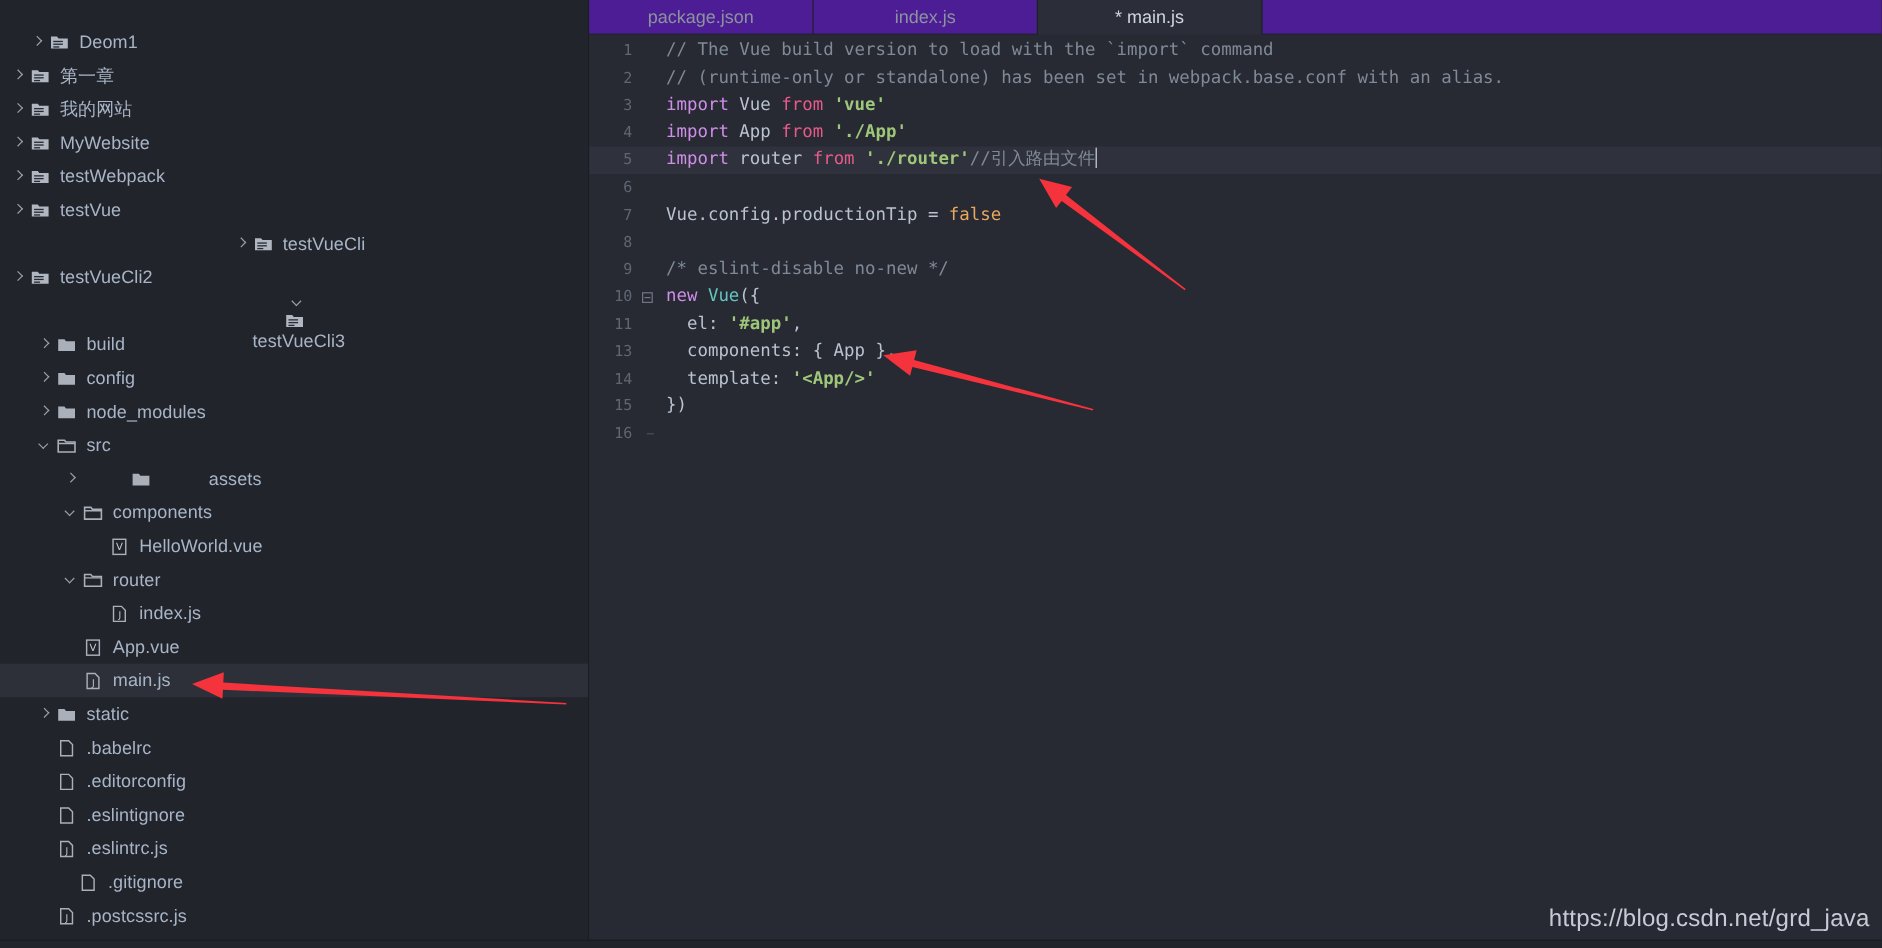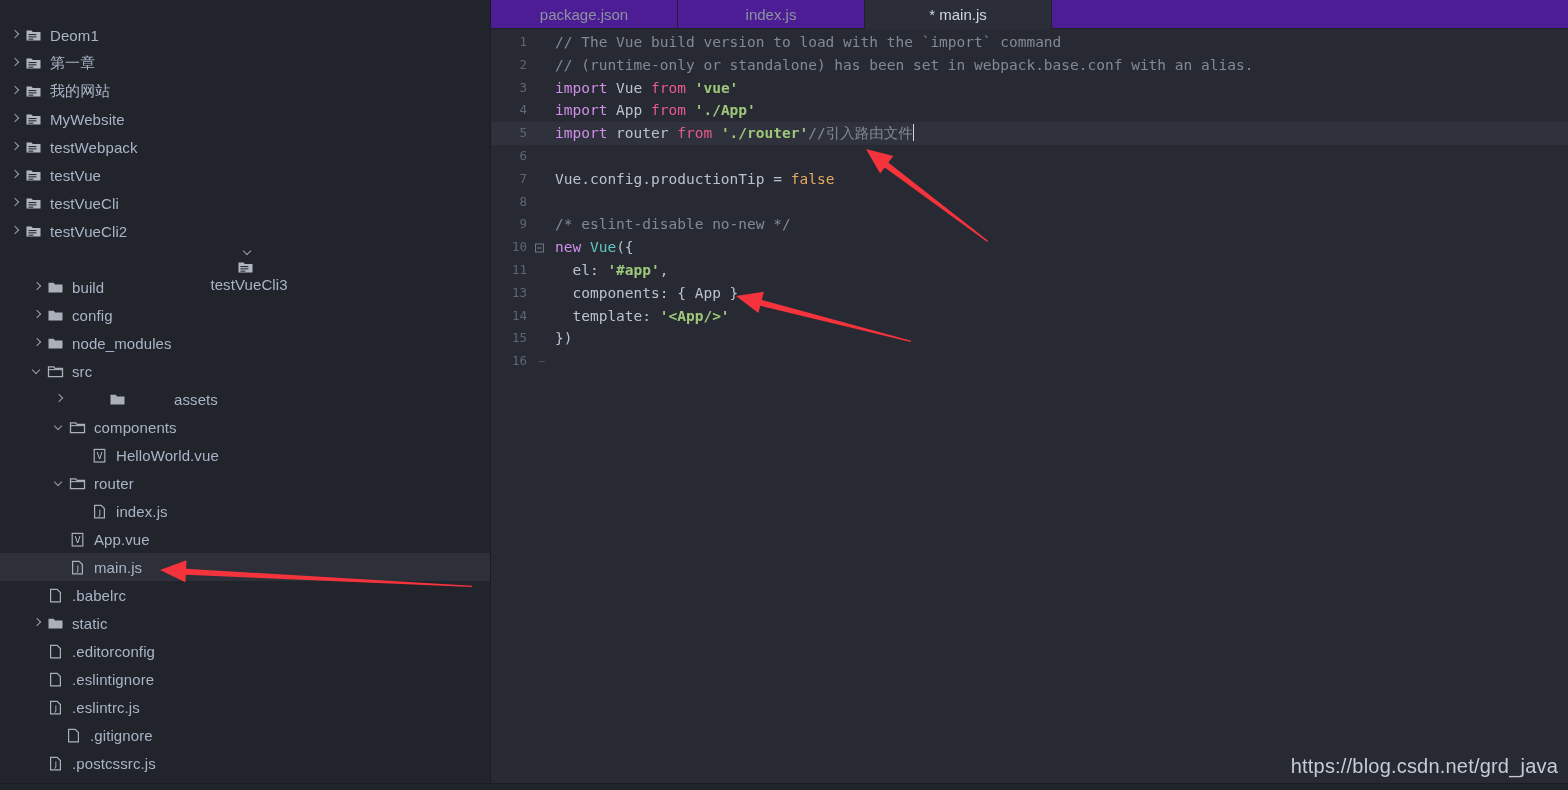--- a/index.html
+++ b/index.html
@@ -199,81 +199,81 @@
     z-index:50;
   }
 </style>
 </head>
 <body>
 
 <div id="app">
 
   <div class="sidebar">
     <div class="tree" id="tree">
+        <div class="row" style="padding-left: 24px;">
+          <span class="arrow right"></span>
+          <span class="ico"><svg width="17" height="17" viewBox="0 0 17 17">
+              <path d="M1.5 3.5h5l1.3 1.6h7.7v8.4h-14z" fill="#b0b7c1"></path>
+              <rect x="3.4" y="7" width="8" height="1.1" fill="#2a2c33"></rect>
+              <rect x="3.4" y="9.3" width="8" height="1.1" fill="#2a2c33"></rect>
+              <rect x="3.4" y="11.6" width="5" height="1.1" fill="#2a2c33"></rect>
+            </svg></span>
+          <span class="label">Deom1</span>
+        </div>
         <div class="row" style="padding-left: 8px;">
           <span class="arrow right"></span>
           <span class="ico"><svg width="17" height="17" viewBox="0 0 17 17">
               <path d="M1.5 3.5h5l1.3 1.6h7.7v8.4h-14z" fill="#b0b7c1"></path>
               <rect x="3.4" y="7" width="8" height="1.1" fill="#2a2c33"></rect>
               <rect x="3.4" y="9.3" width="8" height="1.1" fill="#2a2c33"></rect>
               <rect x="3.4" y="11.6" width="5" height="1.1" fill="#2a2c33"></rect>
             </svg></span>
-          <span class="label">Deom1</span>
+          <span class="label">第一章</span>
         </div>
         <div class="row" style="padding-left: 8px;">
           <span class="arrow right"></span>
           <span class="ico"><svg width="17" height="17" viewBox="0 0 17 17">
               <path d="M1.5 3.5h5l1.3 1.6h7.7v8.4h-14z" fill="#b0b7c1"></path>
               <rect x="3.4" y="7" width="8" height="1.1" fill="#2a2c33"></rect>
               <rect x="3.4" y="9.3" width="8" height="1.1" fill="#2a2c33"></rect>
               <rect x="3.4" y="11.6" width="5" height="1.1" fill="#2a2c33"></rect>
             </svg></span>
-          <span class="label">第一章</span>
+          <span class="label">我的网站</span>
         </div>
         <div class="row" style="padding-left: 8px;">
           <span class="arrow right"></span>
           <span class="ico"><svg width="17" height="17" viewBox="0 0 17 17">
               <path d="M1.5 3.5h5l1.3 1.6h7.7v8.4h-14z" fill="#b0b7c1"></path>
               <rect x="3.4" y="7" width="8" height="1.1" fill="#2a2c33"></rect>
               <rect x="3.4" y="9.3" width="8" height="1.1" fill="#2a2c33"></rect>
               <rect x="3.4" y="11.6" width="5" height="1.1" fill="#2a2c33"></rect>
             </svg></span>
-          <span class="label">我的网站</span>
+          <span class="label">MyWebsite</span>
         </div>
         <div class="row" style="padding-left: 8px;">
           <span class="arrow right"></span>
           <span class="ico"><svg width="17" height="17" viewBox="0 0 17 17">
               <path d="M1.5 3.5h5l1.3 1.6h7.7v8.4h-14z" fill="#b0b7c1"></path>
               <rect x="3.4" y="7" width="8" height="1.1" fill="#2a2c33"></rect>
               <rect x="3.4" y="9.3" width="8" height="1.1" fill="#2a2c33"></rect>
               <rect x="3.4" y="11.6" width="5" height="1.1" fill="#2a2c33"></rect>
             </svg></span>
-          <span class="label">MyWebsite</span>
+          <span class="label">testWebpack</span>
         </div>
         <div class="row" style="padding-left: 8px;">
           <span class="arrow right"></span>
           <span class="ico"><svg width="17" height="17" viewBox="0 0 17 17">
               <path d="M1.5 3.5h5l1.3 1.6h7.7v8.4h-14z" fill="#b0b7c1"></path>
               <rect x="3.4" y="7" width="8" height="1.1" fill="#2a2c33"></rect>
               <rect x="3.4" y="9.3" width="8" height="1.1" fill="#2a2c33"></rect>
               <rect x="3.4" y="11.6" width="5" height="1.1" fill="#2a2c33"></rect>
             </svg></span>
-          <span class="label">testWebpack</span>
-        </div>
-        <div class="row" style="padding-left: 8px;">
-          <span class="arrow right"></span>
-          <span class="ico"><svg width="17" height="17" viewBox="0 0 17 17">
-              <path d="M1.5 3.5h5l1.3 1.6h7.7v8.4h-14z" fill="#b0b7c1"></path>
-              <rect x="3.4" y="7" width="8" height="1.1" fill="#2a2c33"></rect>
-              <rect x="3.4" y="9.3" width="8" height="1.1" fill="#2a2c33"></rect>
-              <rect x="3.4" y="11.6" width="5" height="1.1" fill="#2a2c33"></rect>
-            </svg></span>
           <span class="label">testVue</span>
         </div>
-        <div class="row" style="padding-left: 8px;">
+        <div class="row" style="padding-left: 8px; justify-content: center;">
           <span class="arrow right"></span>
           <span class="ico"><svg width="17" height="17" viewBox="0 0 17 17">
               <path d="M1.5 3.5h5l1.3 1.6h7.7v8.4h-14z" fill="#b0b7c1"></path>
               <rect x="3.4" y="7" width="8" height="1.1" fill="#2a2c33"></rect>
               <rect x="3.4" y="9.3" width="8" height="1.1" fill="#2a2c33"></rect>
               <rect x="3.4" y="11.6" width="5" height="1.1" fill="#2a2c33"></rect>
             </svg></span>
           <span class="label">testVueCli</span>
         </div>
         <div class="row" style="padding-left: 8px;">
@@ -374,32 +374,32 @@
         </div>
         <div class="row selected" style="padding-left: 52px;">
           <span class="arrow none"></span>
           <span class="ico"><svg width="17" height="17" viewBox="0 0 17 17">
               <path d="M3.6 2.3h6.6l3.2 3.2v9.3H3.6z" fill="none" stroke="#a9b0ba" stroke-width="1.2"></path>
               <text x="8.8" y="12.3" font-size="7.6" fill="#c2c9d3" text-anchor="middle" font-family="DejaVu Sans, sans-serif">J</text>
             </svg></span>
           <span class="label">main.js</span>
         </div>
         <div class="row" style="padding-left: 30px;">
+          <span class="arrow right"></span>
+          <span class="ico"><svg width="17" height="17" viewBox="0 0 17 17">
+              <path d="M1.5 3.8h5.2l1.3 1.6h7.5v8.2h-14z" fill="#a9b0ba"></path>
+            </svg></span>
+          <span class="label">static</span>
+        </div>
+        <div class="row" style="padding-left: 30px;">
           <span class="arrow none"></span>
           <span class="ico"><svg width="17" height="17" viewBox="0 0 17 17">
               <path d="M3.6 2.3h6.6l3.2 3.2v9.3H3.6z" fill="none" stroke="#a9b0ba" stroke-width="1.2"></path>
             </svg></span>
           <span class="label">.babelrc</span>
-        </div>
-        <div class="row" style="padding-left: 30px;">
-          <span class="arrow right"></span>
-          <span class="ico"><svg width="17" height="17" viewBox="0 0 17 17">
-              <path d="M1.5 3.8h5.2l1.3 1.6h7.5v8.2h-14z" fill="#a9b0ba"></path>
-            </svg></span>
-          <span class="label">static</span>
         </div>
         <div class="row" style="padding-left: 30px;">
           <span class="arrow none"></span>
           <span class="ico"><svg width="17" height="17" viewBox="0 0 17 17">
               <path d="M3.6 2.3h6.6l3.2 3.2v9.3H3.6z" fill="none" stroke="#a9b0ba" stroke-width="1.2"></path>
             </svg></span>
           <span class="label">.editorconfig</span>
         </div>
         <div class="row" style="padding-left: 30px;">
           <span class="arrow none"></span>

